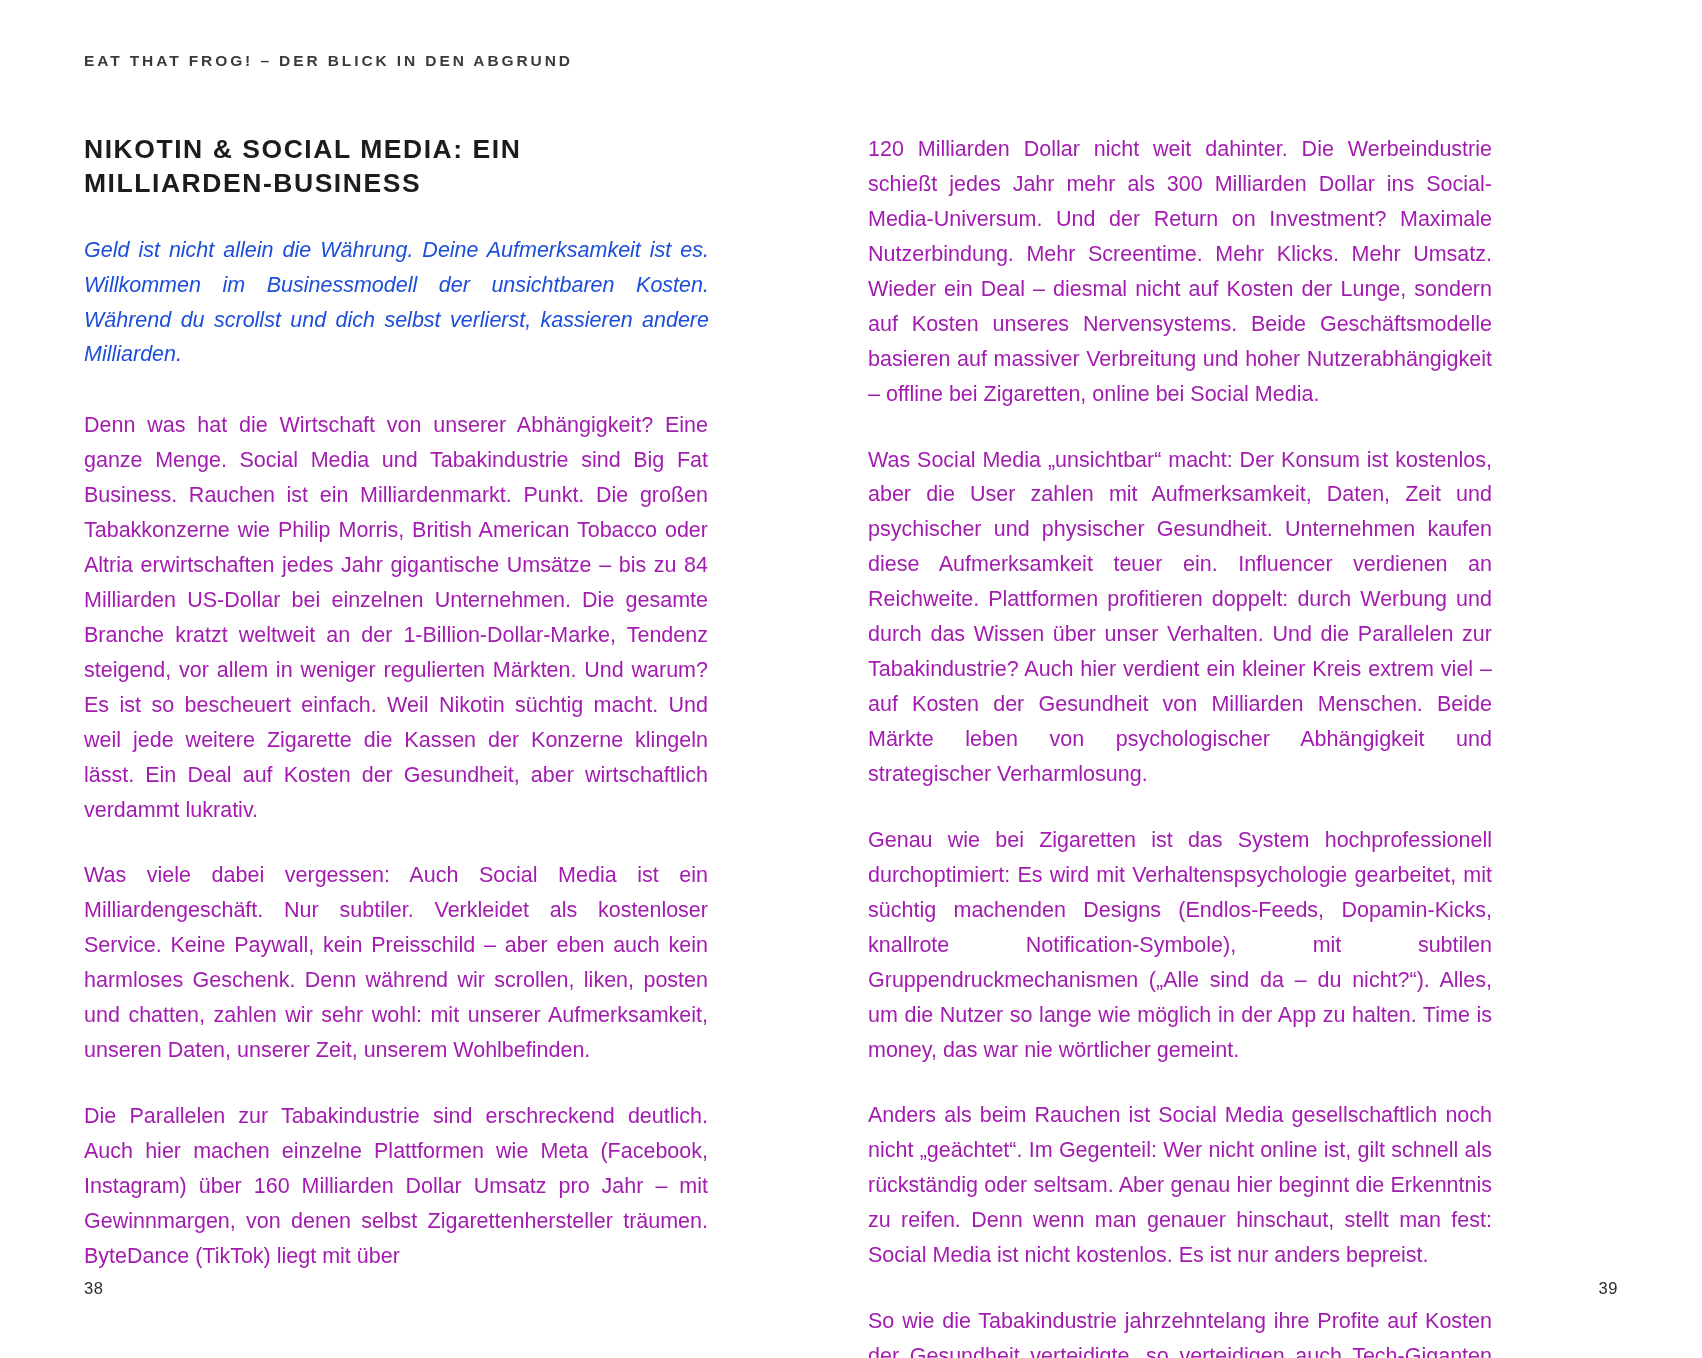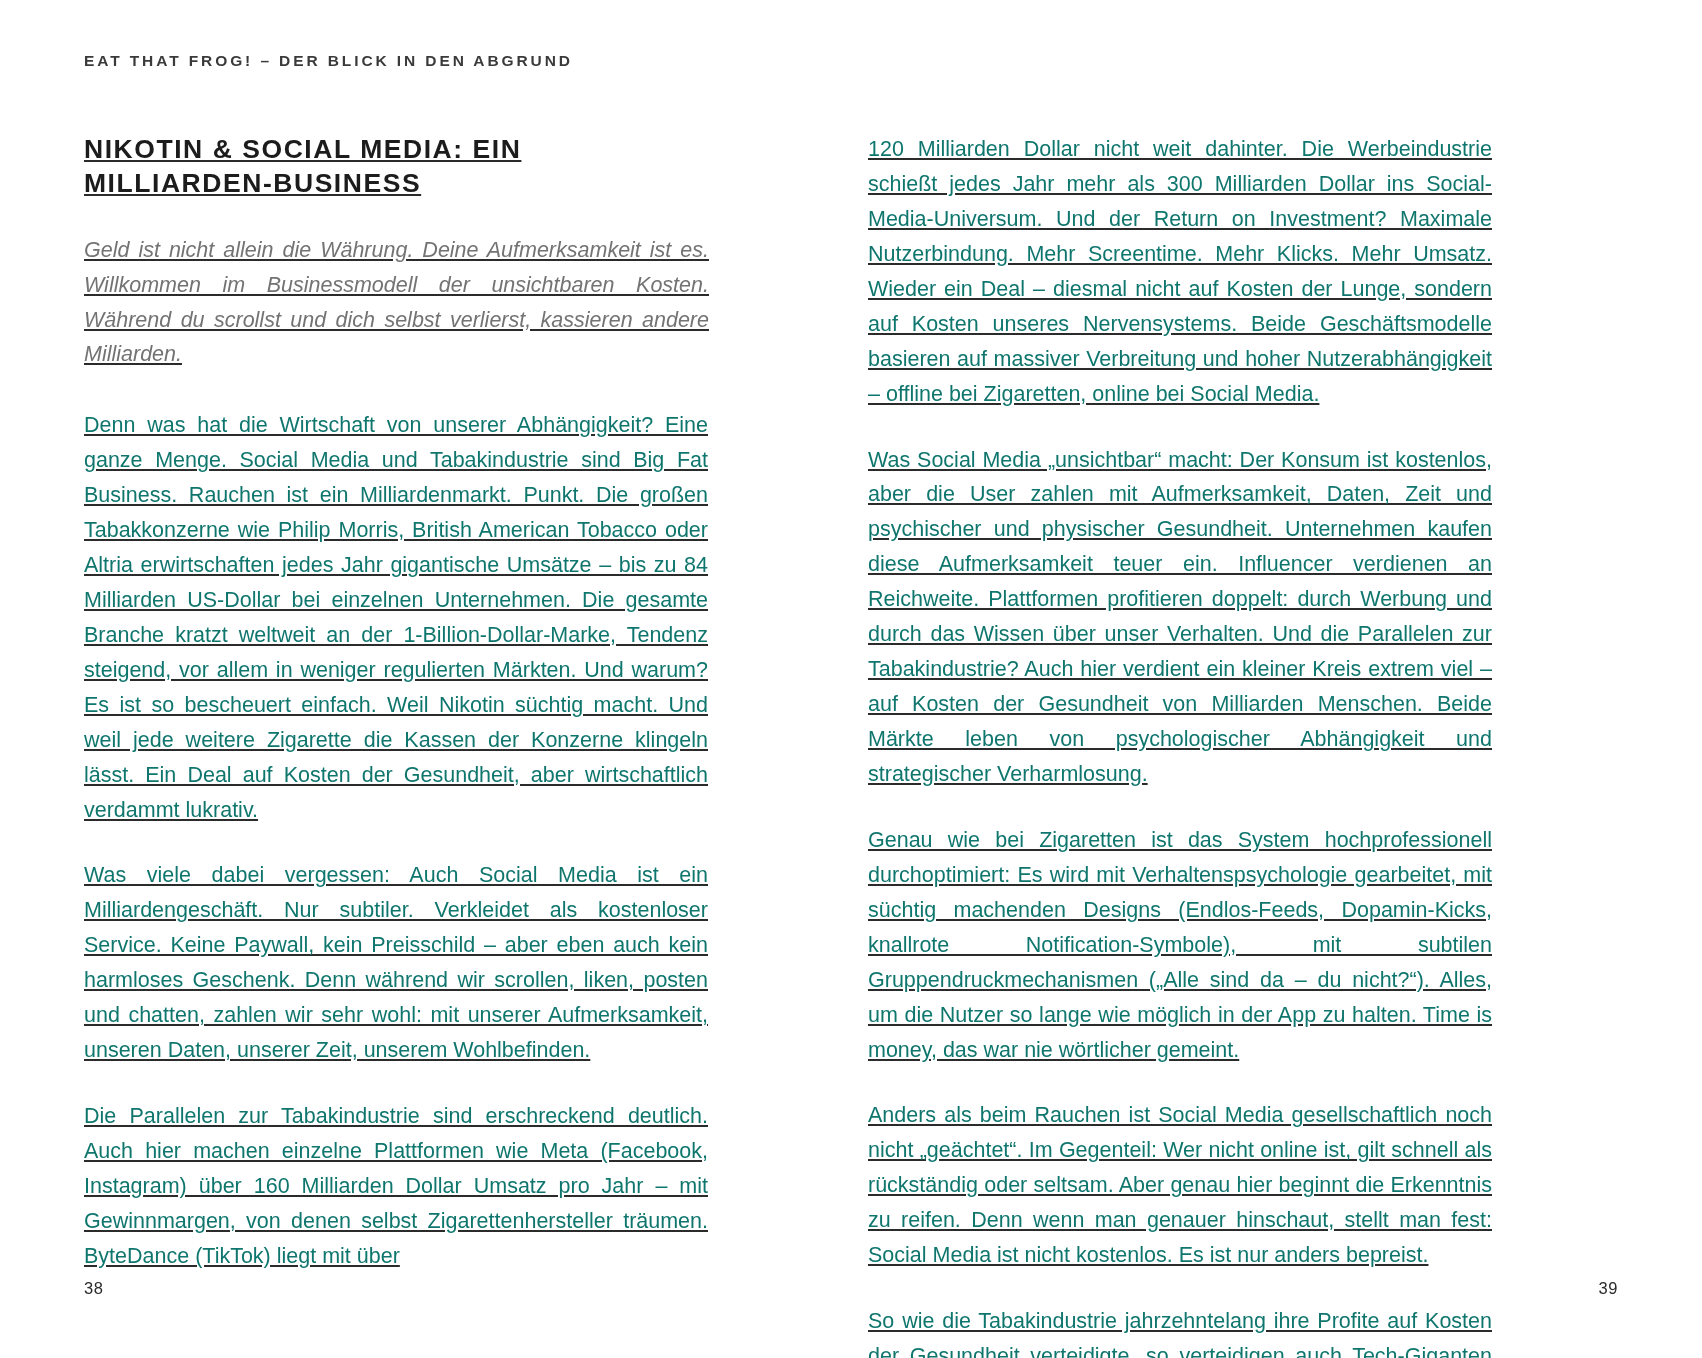--- a/index.html
+++ b/index.html
@@ -35,21 +35,20 @@
     text-transform: uppercase;
     white-space: nowrap;
   }
 
   
   .column {
     position: absolute;
     top: 132px;
     width: 625px;
     height: 1000px;
-    text-decoration: underline;
   }
   .column-left  { left: 84px; }
   .column-right { left: 868px; }
 
   
   .chapter-heading {
     font-size: 26.5px;
     font-weight: 700;
     letter-spacing: 1.55px;
     line-height: 1.30;
@@ -57,30 +56,30 @@
     text-transform: uppercase;
     margin: 0 0 32px 0;
     max-width: 600px;
   }
 
   
   .lead {
     font-size: 21.5px;
     font-style: italic;
     line-height: 1.62;
-    color: #737373;
+    color: #1d4ed8;
     text-align: justify;
     margin: 0 0 36px 0;
   }
 
   
   .body-par {
     font-size: 21.5px;
     line-height: 1.625;
-    color: #0f766e;
+    color: #a21caf;
     text-align: justify;
     margin: 0 1px 31px 0;
     -webkit-hyphens: none;
     hyphens: none;
   }
   .body-par:last-child { margin-bottom: 0; }
 
   
   .column-right .body-par { margin-bottom: 31px; }
 

